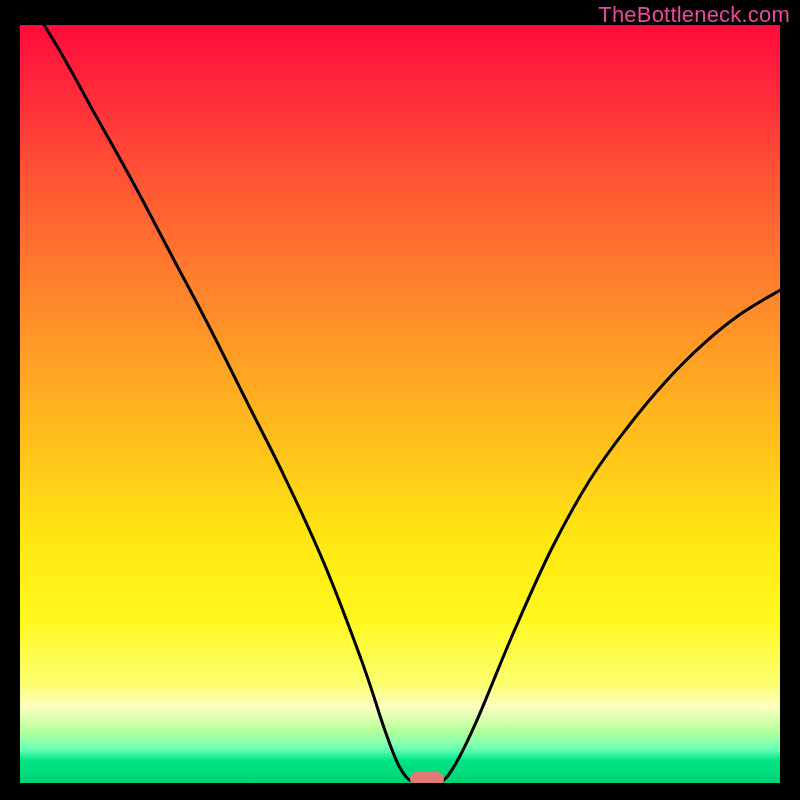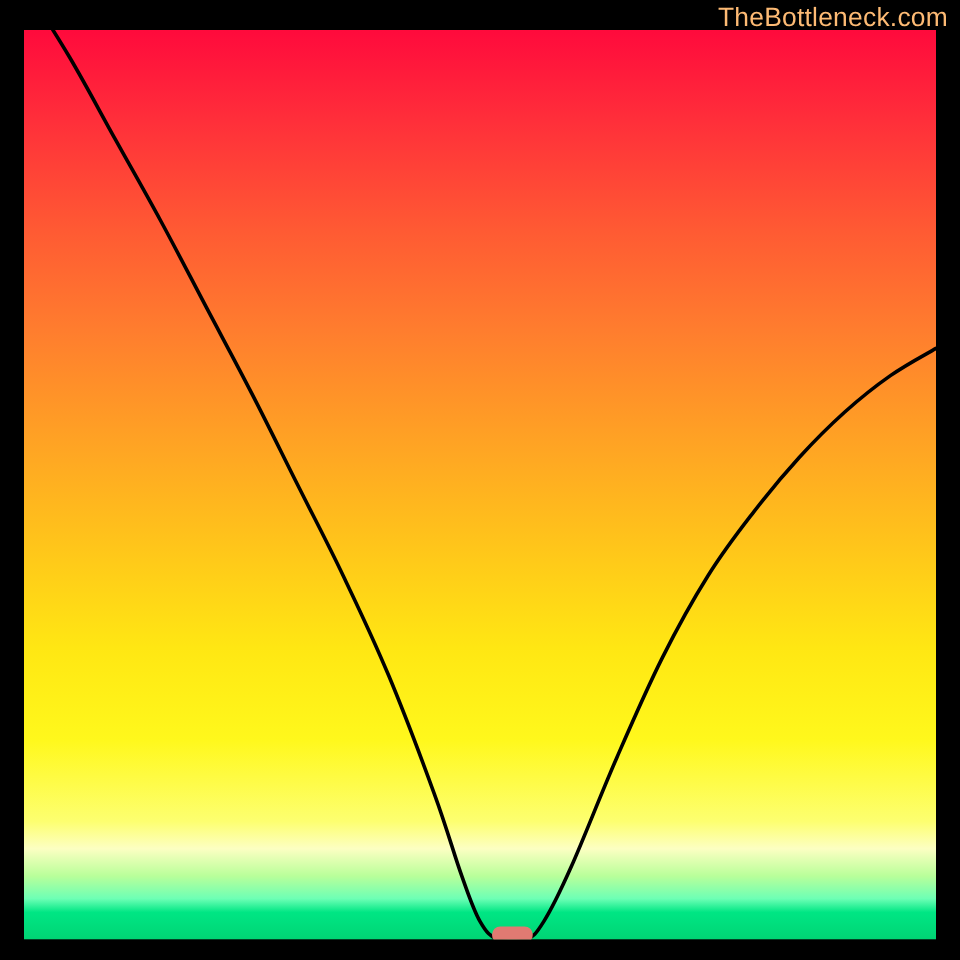--- a/index.html
+++ b/index.html
@@ -14,21 +14,21 @@
   .frame {
     position: relative;
     width: 800px;
     height: 800px;
     background: #000;
   }
   .watermark {
     position: absolute;
     top: 2px;
     right: 10px;
-    color: #fdba74;
+    color: #ec4899;
     font-size: 22px;
     font-weight: 500;
     z-index: 5;
     letter-spacing: 0.2px;
   }
   .plot {
     position: absolute;
     left: 20px;
     top: 25px;
     width: 760px;

